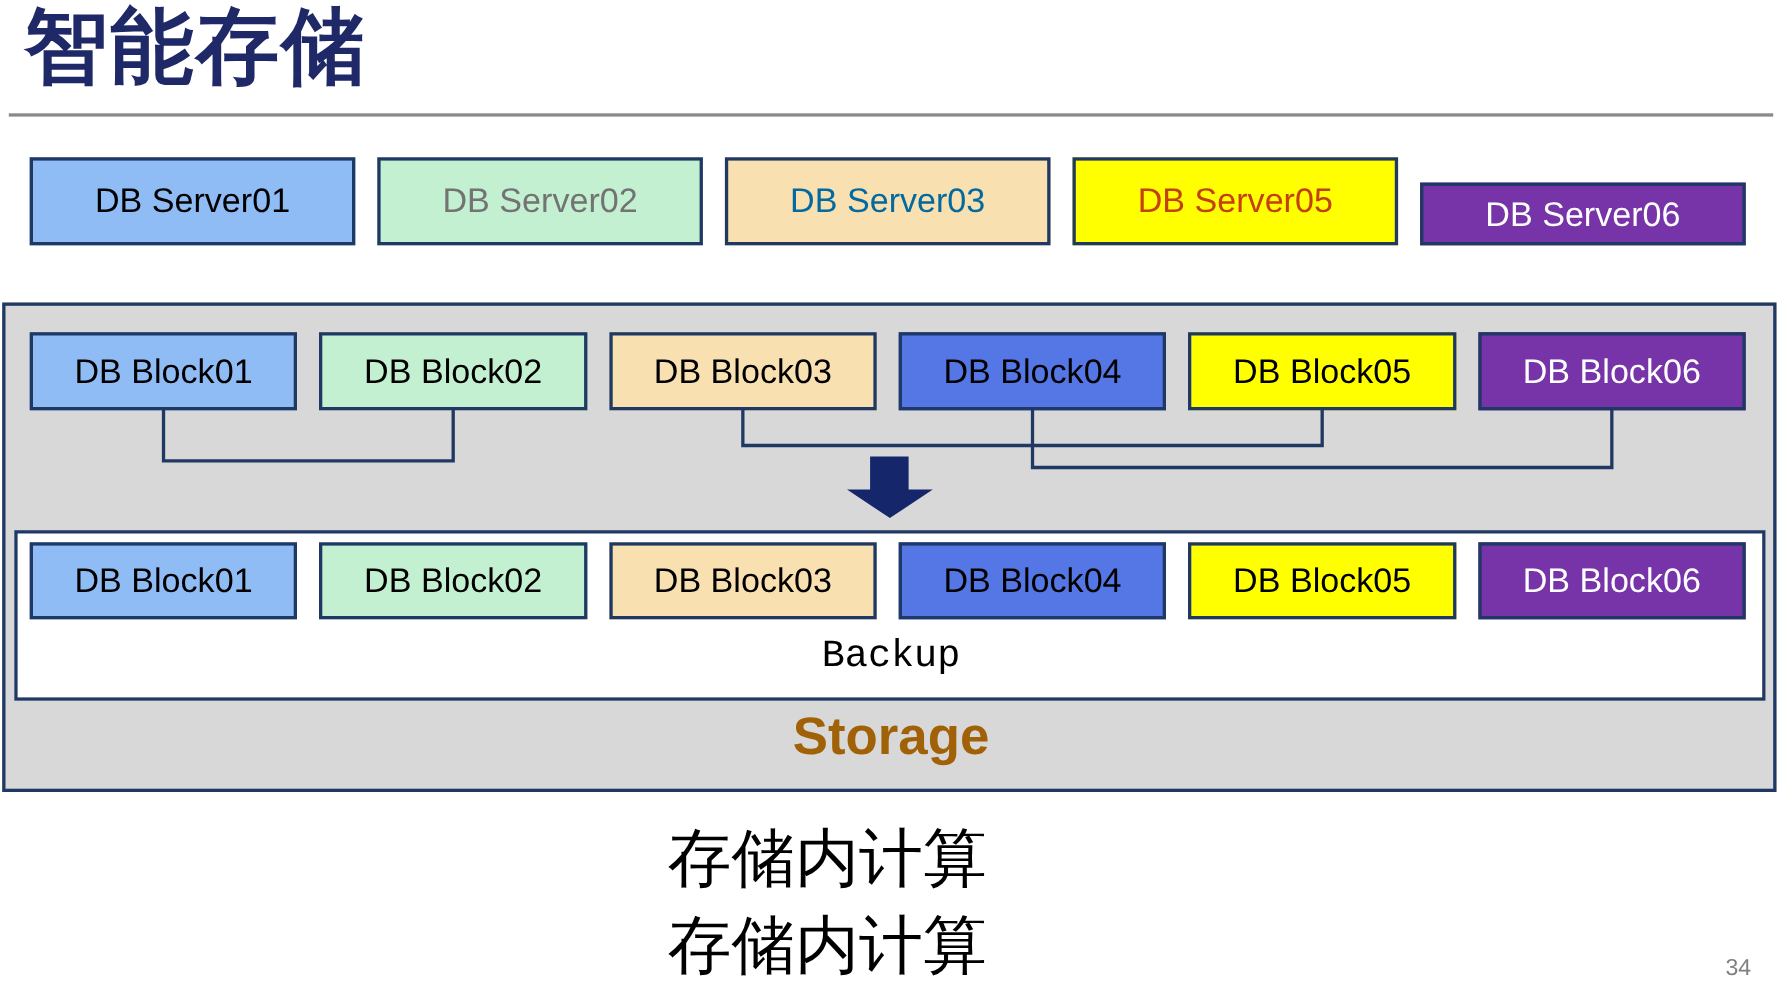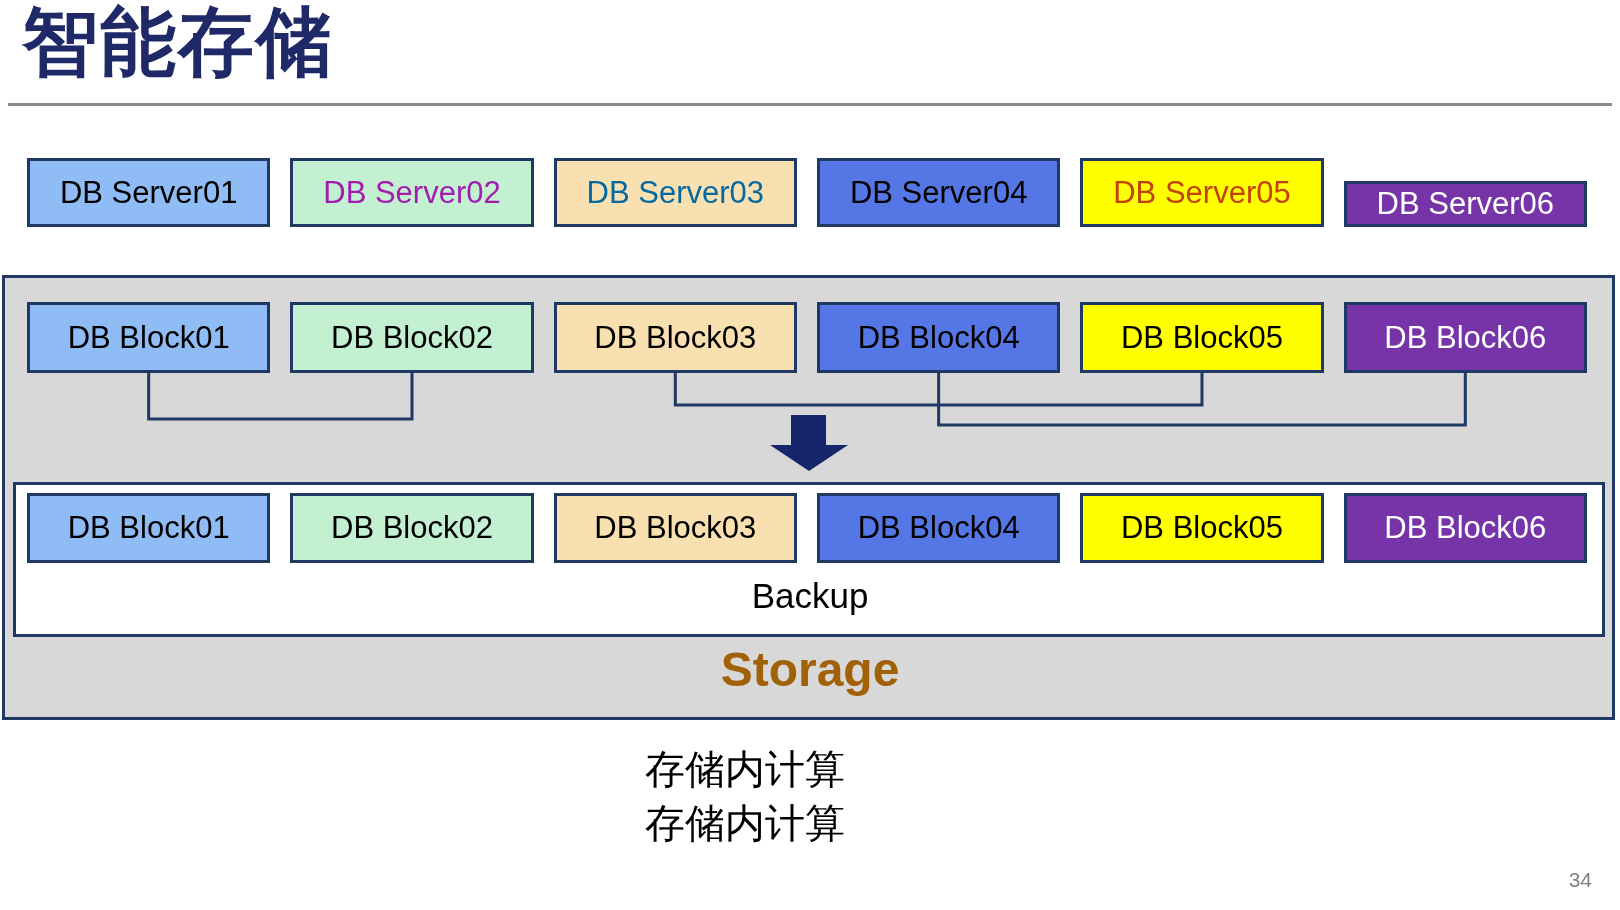--- a/index.html
+++ b/index.html
@@ -11,70 +11,69 @@
     position:absolute; left:22px; top:-8px; font-size:76px; font-weight:bold;
     color:var(--title-color); letter-spacing:2px; white-space:nowrap;
   }
   .underline {
     position:absolute; left:8px; right:8px; top:103px; height:3px;
     background:var(--underline-color);
   }
   .row {
     position:absolute; left:27px; right:33px; display:flex; gap:20px;
   }
-  .server-row { top:158px; height:69px; }
+  .server-row { top:143px; height:80px; }
   .top-block-row { top:302px; height:71px; }
   .bottom-block-row { top:493px; height:70px; }
   .box {
     flex:1 1 0; border:3px solid var(--box-border); box-sizing:border-box;
     display:flex; align-items:center; justify-content:center;
     font-size:31px; white-space:nowrap;
   }
   .storage-container {
     position:absolute; left:2px; right:5px; top:275px; height:445px;
     background:var(--container-fill); border:3px solid var(--box-border);
     box-sizing:border-box;
   }
   .backup-box {
     position:absolute; left:13px; right:15px; top:482px; height:155px;
     background:#ffffff; border:3px solid var(--box-border); box-sizing:border-box;
   }
   .backup-label {
     position:absolute; left:0; right:0; top:576px; text-align:center;
-    font-size:35px; color:#000;
+    font-size:35px; color:#000;font-family:Liberation Mono, monospace;
   }
   .storage-label {
     position:absolute; left:0; right:0; top:642px; text-align:center;
     font-size:48px; font-weight:bold; color:#a16207;
   }
   .captions {
-    position:absolute; left:645px; top:742px; font-size:40px; color:#000;
+    position:absolute; left:607px; top:742px; font-size:58px; color:#000;
     line-height:1.36; white-space:nowrap;
   }
   .page-number {
     position:absolute; right:28px; top:868px; font-size:21px;
     color:var(--page-color);
   }
   .overlay {
     position:absolute; left:0; top:0; width:1620px; height:910px;
     pointer-events:none;
   }
 </style>
 </head>
 <body>
 
 <div class="slide">
   <div class="title">智能存储</div>
   <div class="underline"></div>
 
   <div class="row server-row" id="server-row">
       <div class="box" style="background: rgb(143, 188, 245); color: rgb(0, 0, 0);">DB Server01</div>
-      <div class="box" style="background: rgb(196, 240, 210); color: #a21caf;">DB Server02</div>
+      <div class="box" style="background: rgb(196, 240, 210); color: #737373;">DB Server02</div>
       <div class="box" style="background: rgb(248, 224, 176); color: #0369a1;">DB Server03</div>
-      <div class="box" style="background: rgb(85, 119, 230); color: rgb(0, 0, 0);">DB Server04</div>
       <div class="box" style="background: rgb(255, 255, 0); color: #c2410c;">DB Server05</div>
       <div class="box" style="background: rgb(118, 52, 168); color: rgb(255, 255, 255); margin-top: 23px;">DB Server06</div>
     </div>
 
   <div class="storage-container"></div>
 
   <div class="row top-block-row" id="top-block-row">
       <div class="box" style="background: rgb(143, 188, 245); color: rgb(0, 0, 0);">DB Block01</div>
       <div class="box" style="background: rgb(196, 240, 210); color: rgb(0, 0, 0);">DB Block02</div>
       <div class="box" style="background: rgb(248, 224, 176); color: rgb(0, 0, 0);">DB Block03</div>

